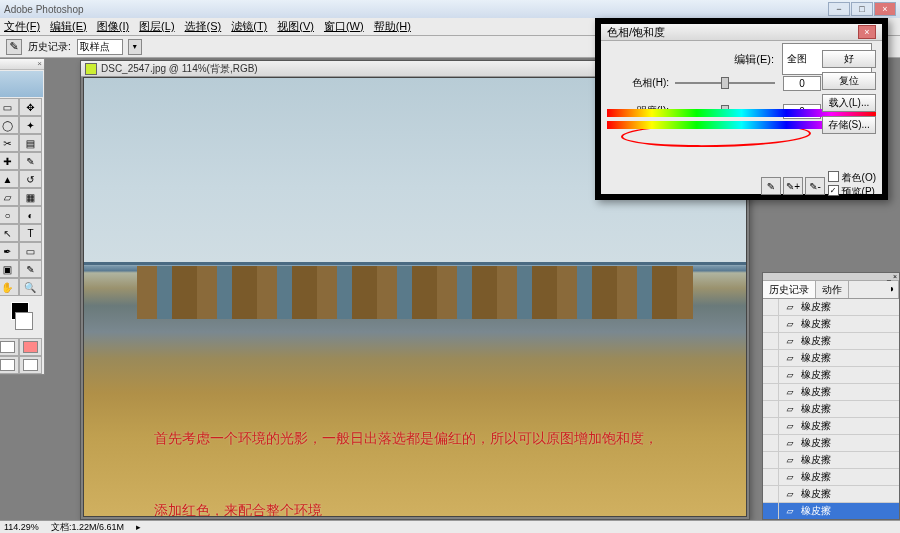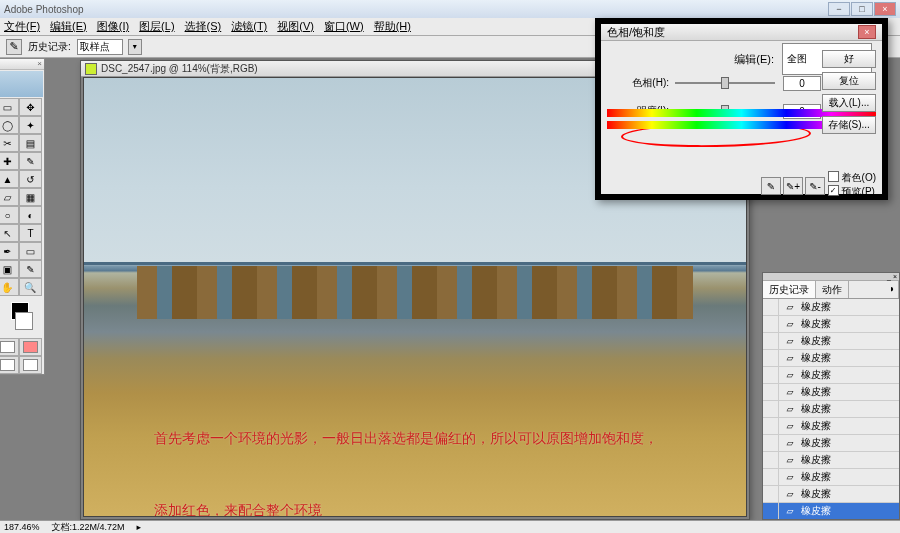--- a/index.html
+++ b/index.html
@@ -313,16 +313,16 @@
       </div>
       <div class="hp-item sel">
         <div class="vis"></div>
         <div class="ico">▱</div>
         <span>橡皮擦</span>
       </div>
     </div>
 </div>
 
 <div class="statusbar">
-  <span>187.46%</span>
-  <span>文档:1.22M/4.72M</span>
+  <span>114.29%</span>
+  <span>文档:1.22M/6.61M</span>
   <span>▸</span>
 </div>
 
 </body></html>

